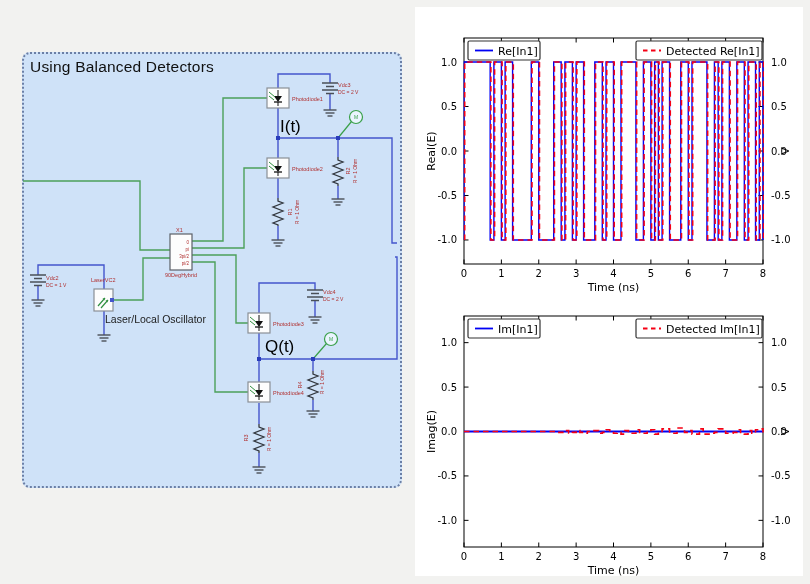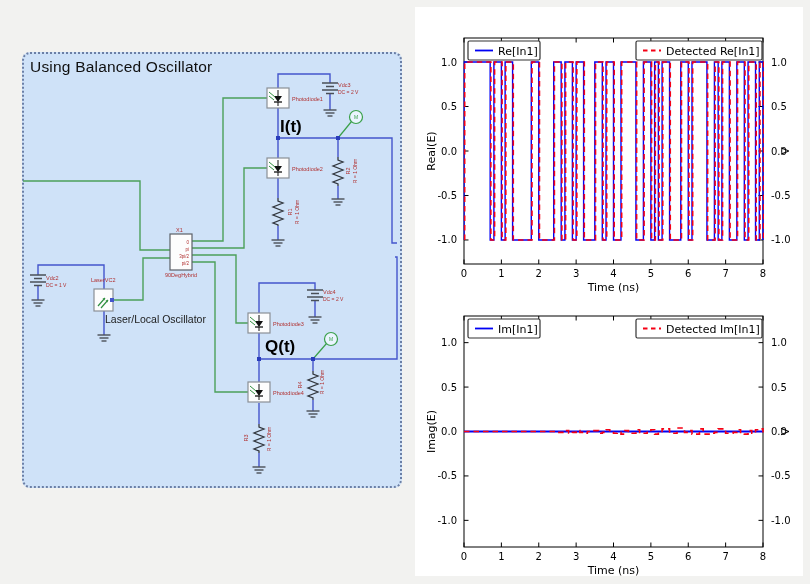--- a/index.html
+++ b/index.html
@@ -3,39 +3,39 @@
 <meta charset="utf-8">
 <style>
   html,body{margin:0;padding:0;background:#e9e9e7;}
   .stage{position:relative;width:810px;height:584px;background:#f2f2f0;overflow:hidden;
          font-family:"Liberation Sans", sans-serif;}
   
   .panel{position:absolute;left:22px;top:52px;width:380px;height:436px;
          background:#cfe2f8;border:2px dotted #6b7fa6;border-radius:8px;box-sizing:border-box;}
   .schem-title{position:absolute;left:30px;top:57px;color:#101010;font-size:15.5px;
                font-weight:400;line-height:20px;letter-spacing:.2px;}
-  .node-label{position:absolute;color:#000;font-size:17px;font-weight:700;text-align:right;}
+  .node-label{position:absolute;color:#000;font-size:17px;font-weight:400;text-align:right;}
   #lbl-i{left:280px;top:117px;}
   #lbl-q{left:265px;top:337px;}
   svg.overlay{position:absolute;left:0;top:0;}
   
   .figure-area{position:absolute;left:415px;top:7px;width:388px;height:569px;background:#ffffff;}
   .schem-svg text{font-family:"Liberation Sans", sans-serif;}
   .charts-svg text{font-family:"DejaVu Sans", sans-serif;fill:#000;}
 </style>
 </head>
 <body>
 
 <div class="stage">
 
   <div class="figure-area"></div>
 
   <div class="panel"></div>
   <div class="schem-title">
-    <div>Using Balanced Oscillator</div>
+    <div>Using Balanced Detectors</div>
   </div>
   <div class="node-label" id="lbl-i">I(t)</div>
   <div class="node-label" id="lbl-q">Q(t)</div>
 
   <svg class="overlay schem-svg" width="810" height="584" viewBox="0 0 810 584">
 
     <g stroke="#4ca05a" stroke-width="1.4" fill="none">
       <path d="M23 181 L140 181 L140 250 L170 250"></path>
       <path d="M113 300 L143 300 L143 258 L170 258"></path>
       <path d="M192 241 L223 241 L223 98 L267 98"></path>

